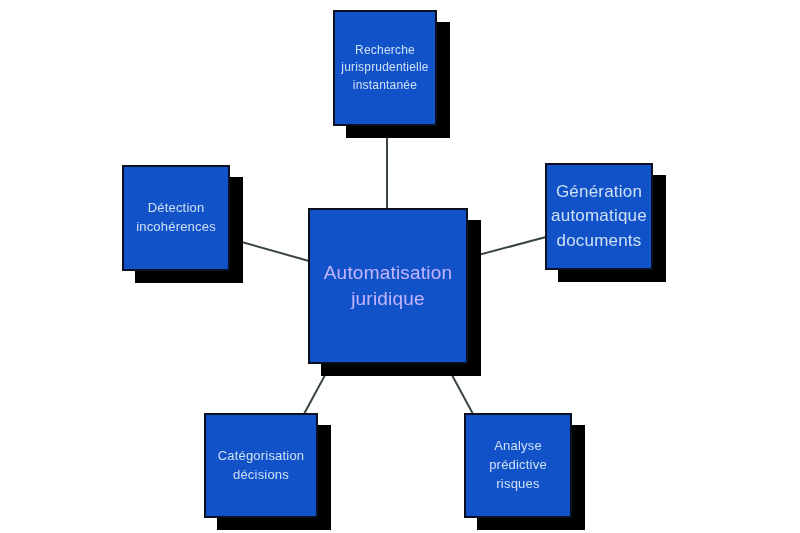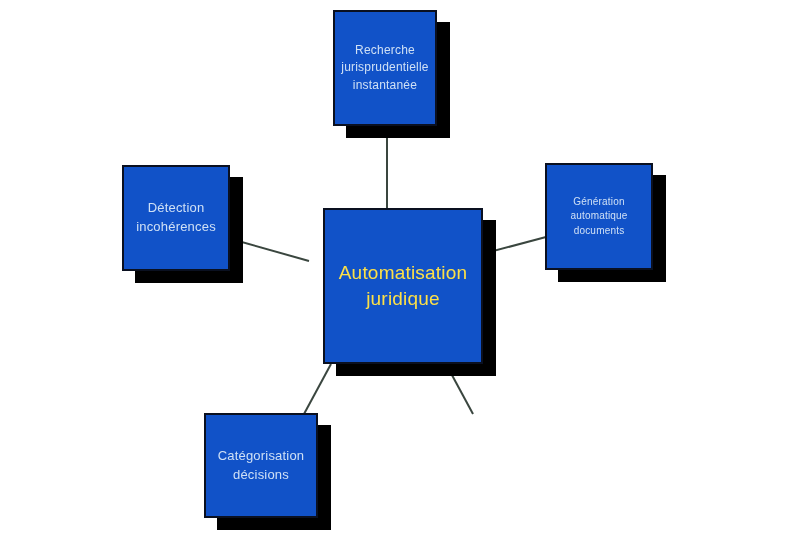--- a/index.html
+++ b/index.html
@@ -46,36 +46,36 @@
     text-align: center;
     color: var(--node_text);
     letter-spacing: 0.2px;
   }
   .node .label {
     white-space: pre-line;
     width: 100%;
     padding: 0 1px;
   }
   #node-center {
-    left: 323px; top: 208px;
+    left: 308px; top: 208px;
     width: 160px; height: 156px;
     font-size: 19px;
     line-height: 1.35;
-    color: #fde047;
+    color: #c4b5fd;
   }
   #node-recherche {
     left: 333px; top: 10px;
     width: 104px; height: 116px;
     font-size: 12px;
     line-height: 1.45;
   }
   #node-generation {
     left: 545px; top: 163px;
     width: 108px; height: 107px;
-    font-size: 10px;
+    font-size: 17px;
     line-height: 1.45;
   }
   #node-detection {
     left: 122px; top: 165px;
     width: 108px; height: 106px;
     font-size: 13px;
     line-height: 1.45;
   }
   #node-categorisation {
     left: 204px; top: 413px;
@@ -123,14 +123,19 @@
   <div class="node" id="node-center">
     <span class="label">Automatisation
 juridique</span>
   </div>
 
   <div class="node" id="node-categorisation">
     <span class="label">Catégorisation
 décisions</span>
   </div>
 
+  <div class="node" id="node-analyse">
+    <span class="label">Analyse
+prédictive
+risques</span>
+  </div>
 
 </div>
 
 </body></html>

